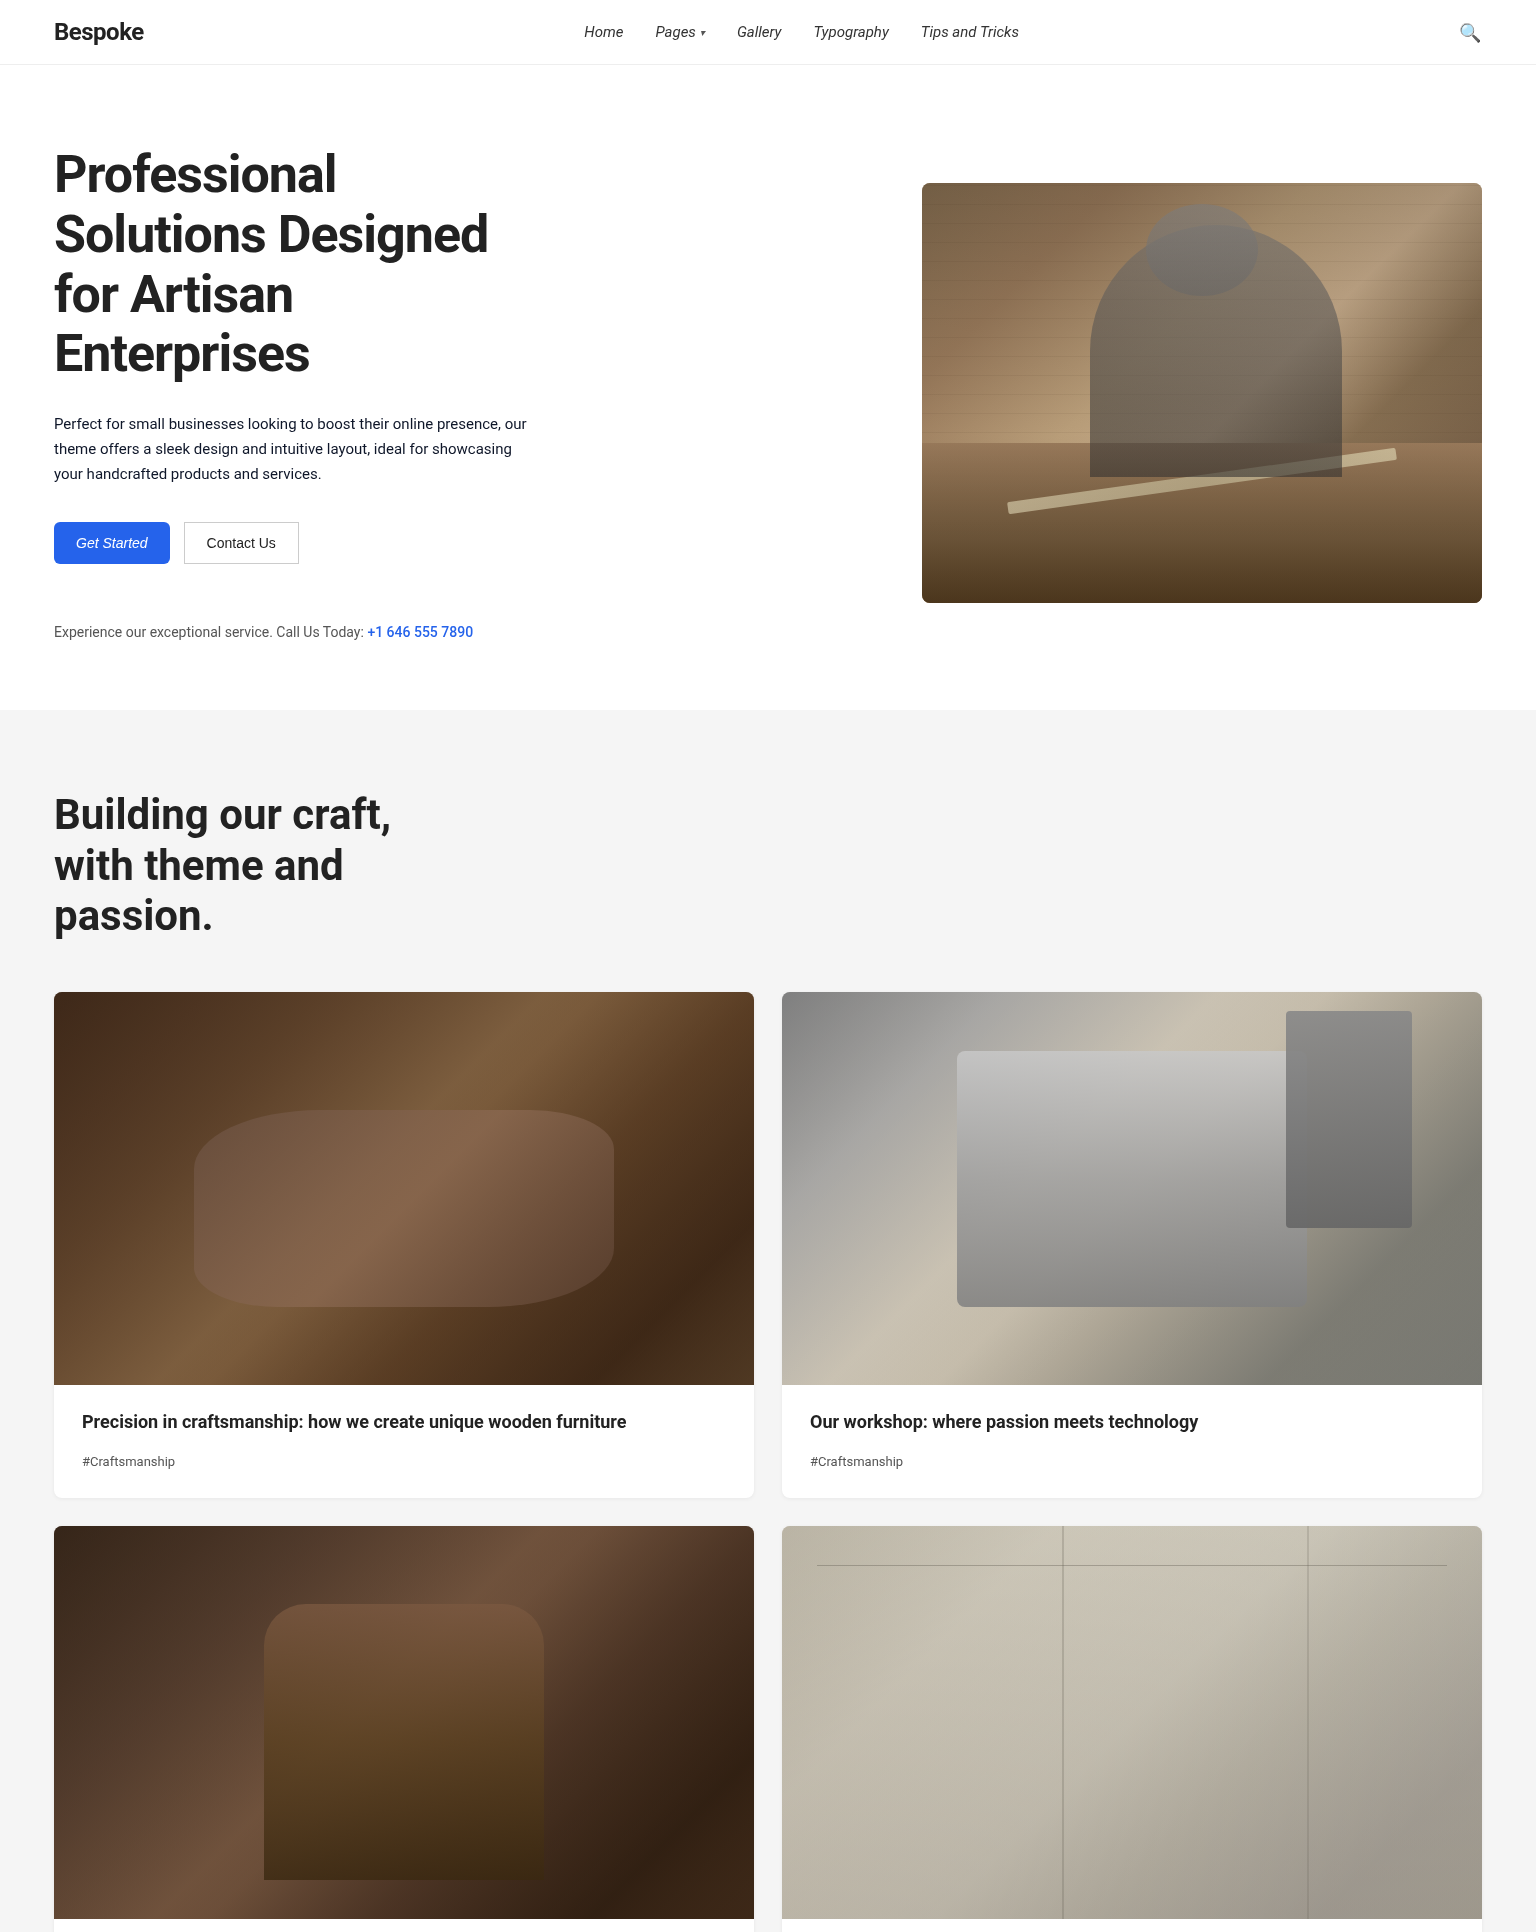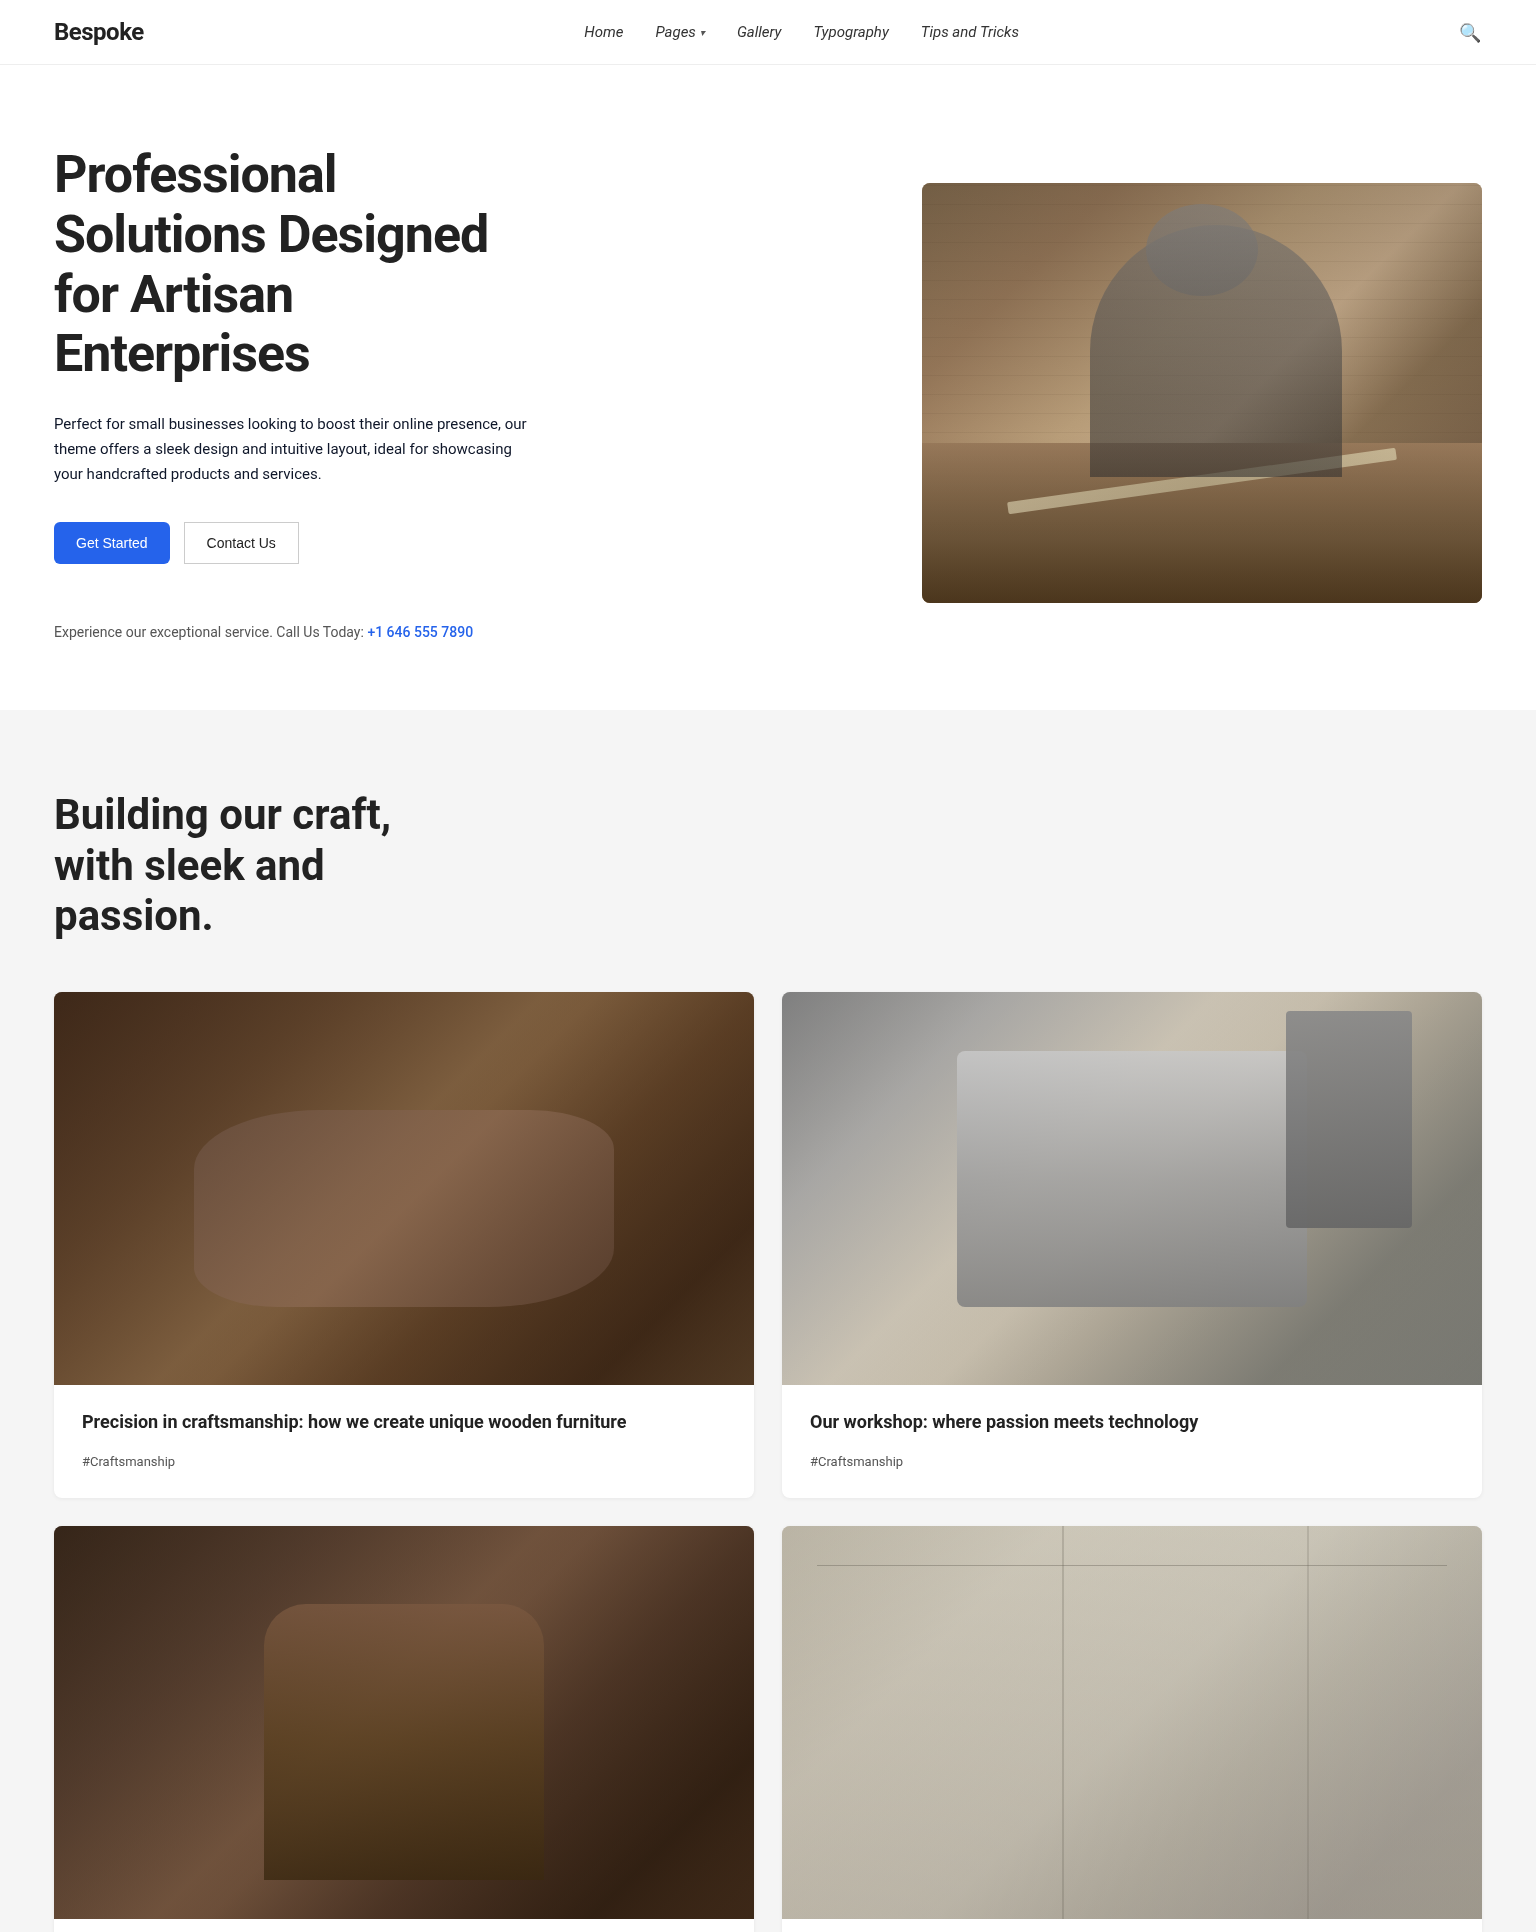--- a/index.html
+++ b/index.html
@@ -25,21 +25,21 @@
       display: flex; align-items: center; justify-content: space-between;
       padding: 80px 54px 70px 54px; max-width: 1536px; margin: 0 auto;
       gap: 40px;
     }
     .hero-left { flex: 0 0 45%; max-width: 480px; }
     .hero-title { font-size: 52px; font-weight: 700; line-height: 1.15; margin-bottom: 28px; letter-spacing: -1px; }
     .hero-desc { font-size: 15px; color: #0f172a; line-height: 1.65; margin-bottom: 36px; }
     .hero-buttons { display: flex; gap: 14px; margin-bottom: 60px; }
     .btn-primary {
       background: #2563eb; color: #fff; border: none; padding: 12px 22px;
-      border-radius: 6px; font-size: 14px; font-weight: 500; cursor: pointer;
+      border-radius: 6px; font-size: 14px; font-weight: 500; cursor: pointer; font-style: italic;
     }
     .btn-outline {
       background: transparent; color: #222; border: 1.5px solid #ccc;
       padding: 12px 22px; border-radius: 0; font-size: 14px; font-weight: 500; cursor: pointer;
     }
     .hero-phone { font-size: 14px; color: #555; }
     .hero-phone a { color: #2563eb; text-decoration: none; font-weight: 500; }
     .hero-right { flex: 0 0 52%; max-width: 560px; }
     .hero-img-box {
       width: 100%; aspect-ratio: 4/3;
@@ -160,21 +160,21 @@
         </div>
         <div style="position:absolute;top:10%;left:30%;width:45%;height:60%;background:linear-gradient(180deg,#888 0%,#666 30%,#444 70%,#333 100%);border-radius:50% 50% 0 0;opacity:0.6;"></div>
         <div style="position:absolute;top:5%;left:40%;width:20%;height:22%;background:linear-gradient(180deg,#999 0%,#777 100%);border-radius:50%;opacity:0.65;"></div>
         <div class="img-overlay"></div>
       </div>
     </div>
   </div>
 </section>
 
 <section class="section2">
-  <h2 class="section2-title">Building our craft, with sleek and passion.</h2>
+  <h2 class="section2-title">Building our craft, with theme and passion.</h2>
   <div class="cards-grid">
 
     <div class="card">
       <div class="card-img card-img-1">
         <div class="card-img-bg">
           <div style="position:absolute;inset:0;background:linear-gradient(135deg,rgba(50,30,15,0.7) 0%,rgba(90,60,30,0.4) 50%,rgba(40,25,10,0.6) 100%);"></div>
 
           <div style="position:absolute;bottom:20%;left:20%;width:60%;height:50%;background:linear-gradient(135deg,#6a5040,#8a6850,#5a4030);border-radius:30% 20% 30% 20%;opacity:0.8;"></div>
         </div>
       </div>

